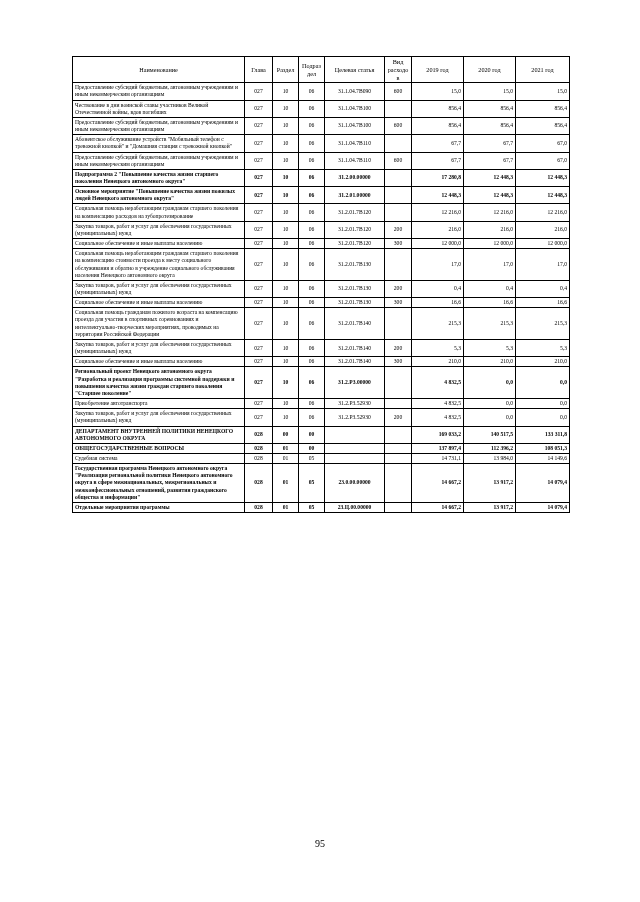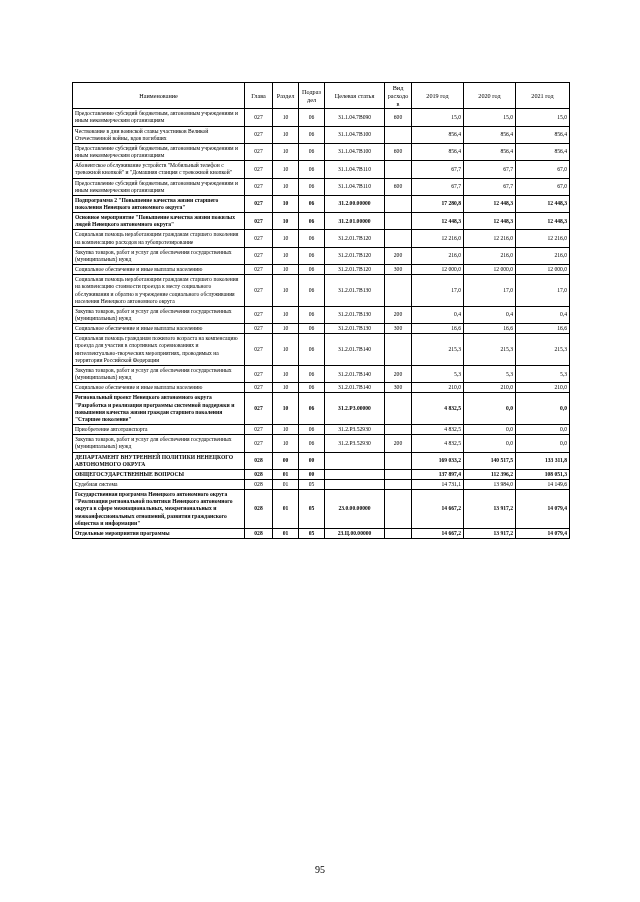--- a/index.html
+++ b/index.html
@@ -8,21 +8,20 @@
     background:#ffffff;
     font-family:"Liberation Serif", serif;
     color:#000;
     -webkit-font-smoothing:antialiased;
   }
   .page{
     position:relative;
     width:640px;height:644px;
     box-sizing:border-box;
     padding:56px 72px 0 72px;
-    margin-top:26px;
   }
   table.budget{
     border-collapse:collapse;
     width:497px;
     table-layout:fixed;
     font-size:5.6px;
     line-height:1.28;
   }
   table.budget th, table.budget td{
     border:0.6px solid #000;

